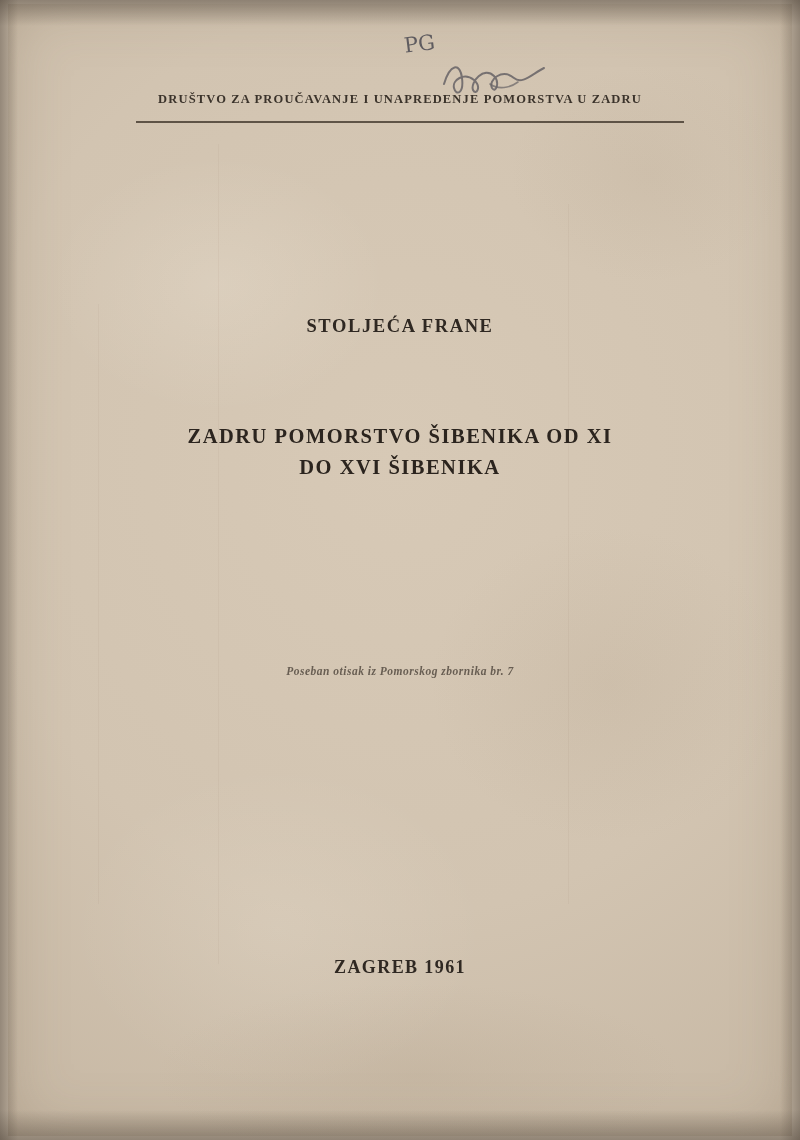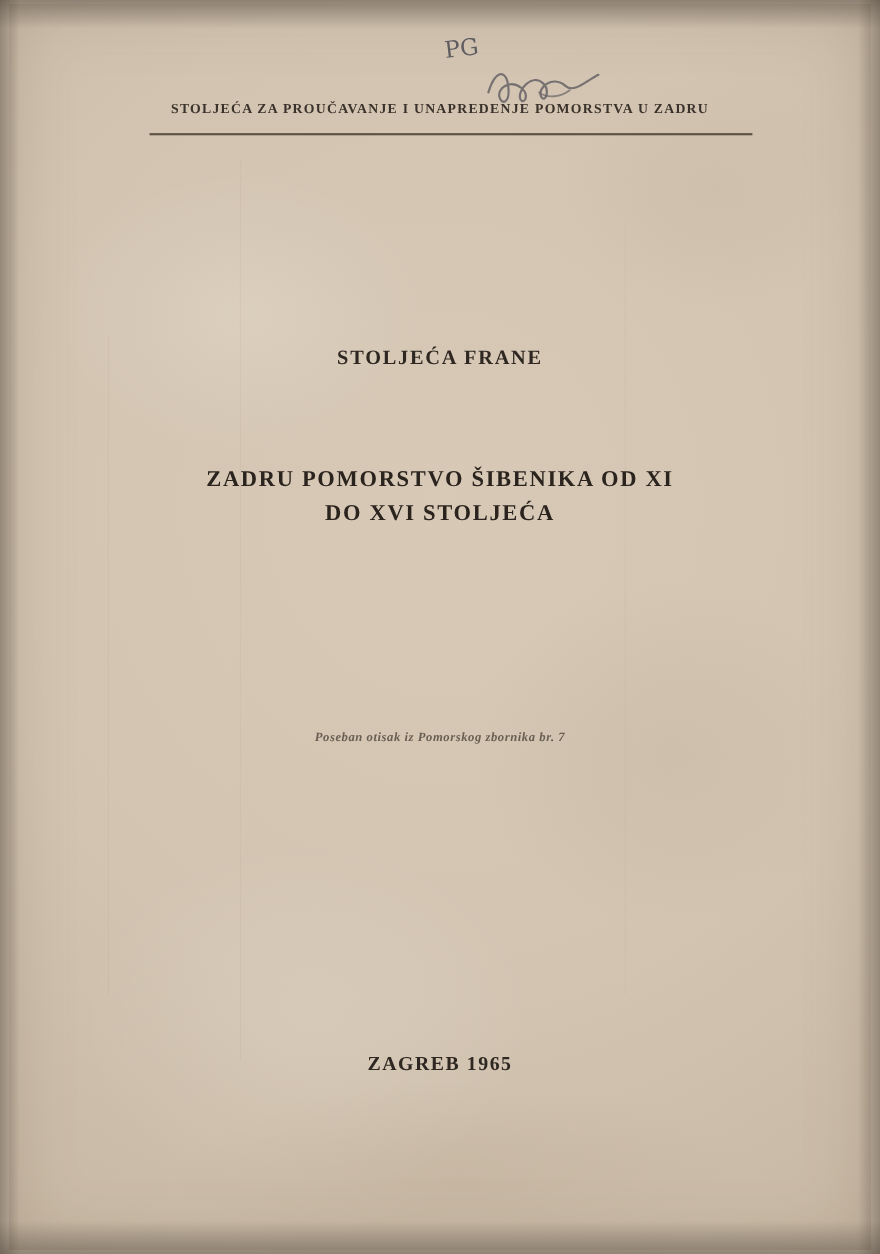--- a/index.html
+++ b/index.html
@@ -179,32 +179,32 @@
     <div class="fiber" style="left:560px; top:200px; width:1px; height:700px;"></div>
     <div class="fiber" style="left:90px;  top:300px; width:1px; height:600px;"></div>
 
     <div id="annotation-pg">PG</div>
 
     <svg id="annotation-scribble" viewBox="0 0 110 44">
       <path d="M4 30 C10 10, 20 8, 22 24 C24 40, 16 42, 14 34 C12 26, 24 18, 34 26 C42 33, 36 42, 33 36 C30 28, 44 12, 54 22 C60 28, 56 40, 52 34 C48 26, 62 14, 74 24 C82 31, 92 20, 104 14" fill="none" stroke="#3a3a46" stroke-width="2" stroke-linecap="round" stroke-linejoin="round" opacity="0.85"></path>
       <path d="M50 30 C58 36, 70 34, 78 28" fill="none" stroke="#3a3a46" stroke-width="1.6" stroke-linecap="round" opacity="0.7"></path>
     </svg>
 
-    <div id="society-line">STOLJEĆA ZA PROUČAVANJE I UNAPREDENJE POMORSTVA U ZADRU</div>
+    <div id="society-line">DRUŠTVO ZA PROUČAVANJE I UNAPREDENJE POMORSTVA U ZADRU</div>
     <div id="society-rule"></div>
 
     <div id="author">STOLJEĆA FRANE</div>
 
     <div id="title">
       <span class="line1">ZADRU POMORSTVO ŠIBENIKA OD XI</span>
-      <span class="line2">DO XVI STOLJEĆA</span>
+      <span class="line2">DO XVI ŠIBENIKA</span>
     </div>
 
     <div id="offprint-note">Poseban otisak iz Pomorskog zbornika br. 7</div>
 
-    <div id="imprint">ZAGREB 1965</div>
+    <div id="imprint">ZAGREB 1961</div>
   </div>
 
   <div class="edge-top"></div>
   <div class="edge-left"></div>
   <div class="edge-right"></div>
   <div class="edge-bottom"></div>
 </div>
 
 </body></html>

